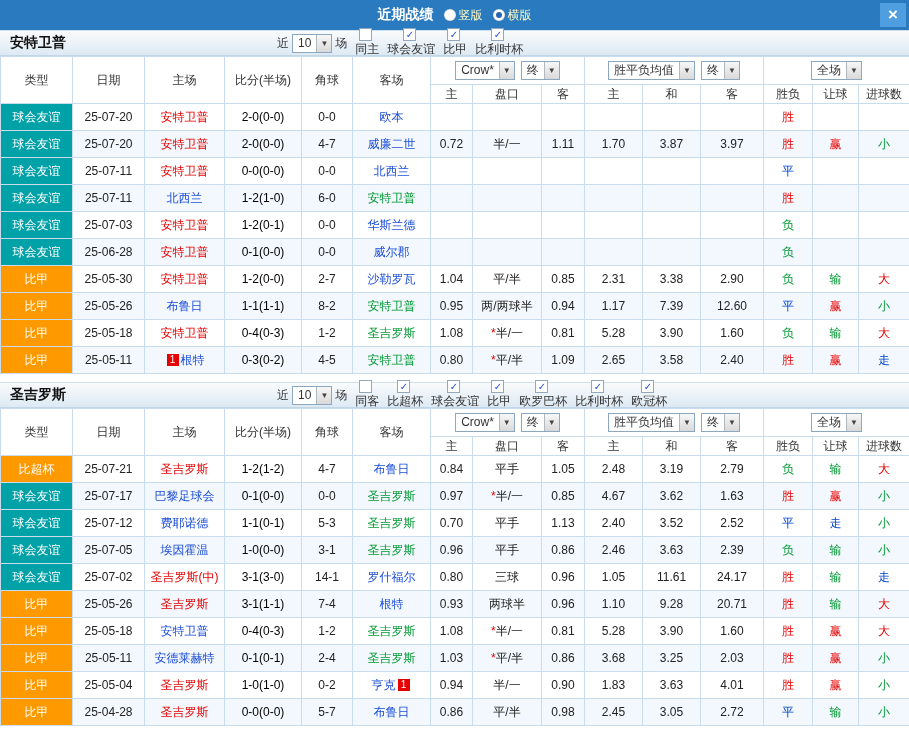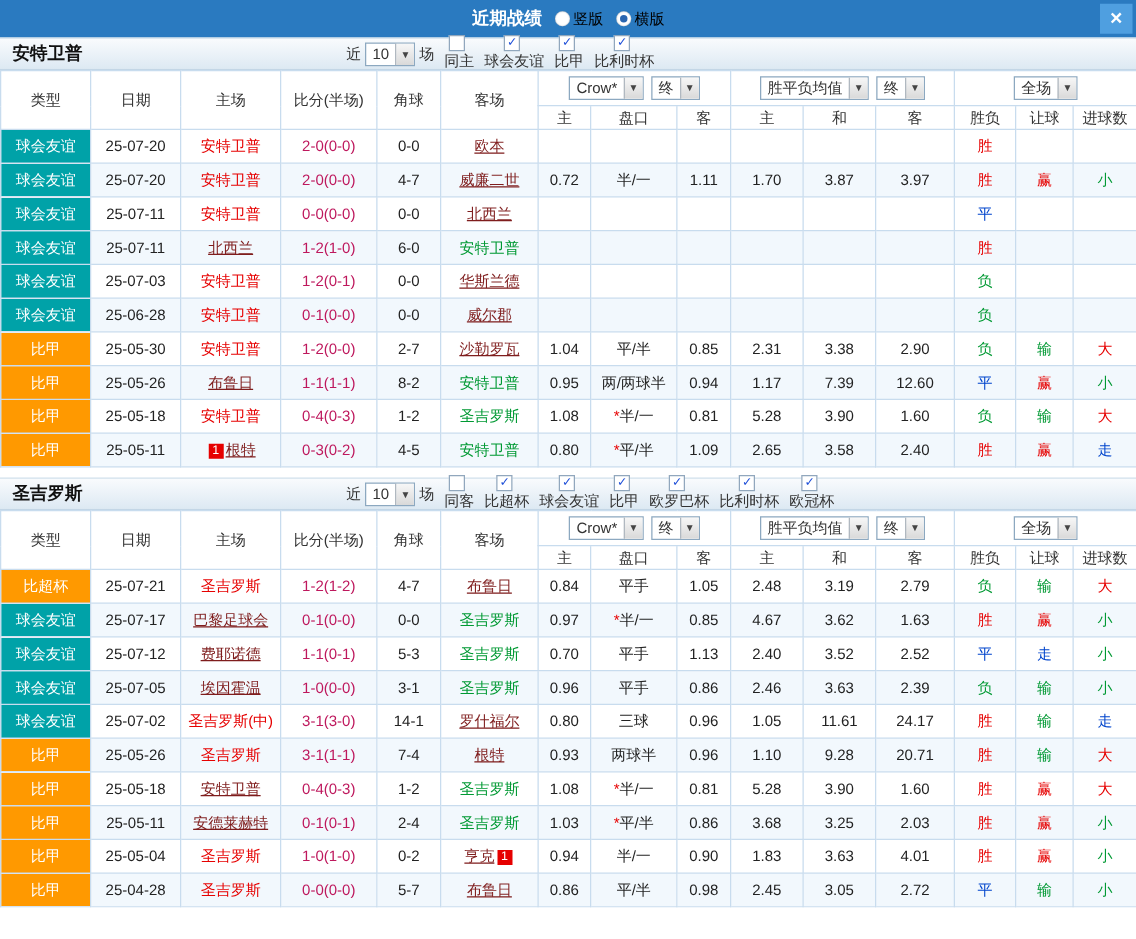--- a/index.html
+++ b/index.html
@@ -6,21 +6,21 @@
   html,body { margin:0; padding:0; }
   body {
     width:909px; background:#fff; color:#222;
     font-family:"Liberation Sans","DejaVu Sans",sans-serif; font-size:12px;
   }
   
   .topbar { position:relative; height:30px; background:#2a7ac0;
             display:flex; align-items:center; justify-content:center; }
   .title  { color:#ffffff; font-weight:bold; font-size:14px; }
   .radios { display:flex; align-items:center; }
-  .radio  { color:#000000; display:inline-flex; align-items:center; font-size:12px; cursor:default; }
+  .radio  { color:#fef9c3; display:inline-flex; align-items:center; font-size:12px; cursor:default; }
   .rb { width:12px; height:12px; border-radius:50%; background:#fff; display:inline-block;
         margin:0 3px 0 10px; position:relative; box-shadow:inset 0 0 1px #678; }
   .rb.on::after { content:""; position:absolute; left:3px; top:3px; width:6px; height:6px;
                   border-radius:50%; background:#2a66b0; }
   .close { position:absolute; right:3px; top:3px; width:26px; height:24px; background:#4f9fe0;
            color:#fff; font-size:17px; font-weight:bold; display:flex; align-items:center;
            justify-content:center; cursor:pointer; }
   
   .section + .section { margin-top:8px; }
   .secbar { position:relative; display:flex; align-items:center; height:26px;
@@ -41,25 +41,25 @@
   
   table.grid { border-collapse:collapse; table-layout:fixed; width:909px; }
   .grid th, .grid td { border:1px solid #c8dcee; text-align:center; overflow:hidden;
                        white-space:nowrap; padding:0 1px; }
   .grid thead th { font-weight:normal; color:#333; background:#fff; font-size:12px; }
   .th-group { height:28px; }
   .h-sub { height:19px; }
   .grid tbody td { height:27px; font-size:12px; }
   .grid tbody tr:nth-child(even) { background:#f2f8fd; }
   .c-type  { color:#fff; }
-  .c-score { color:#be185d; }
+  .c-score { color:#000000; }
   .c-red   { color:#e60000; }
   .c-green { color:#009933; }
   .c-blue  { color:#0044cc; }
-  .c-blk   { color:#7f1d1d;text-decoration:underline; }
+  .c-blk   { color:#1d4ed8; }
   .badge { display:inline-block; background:#e60000; color:#fff; width:12px; height:12px;
            line-height:12px; font-size:10px; margin:0 2px; vertical-align:1px; text-align:center; }
   .summary { text-align:center; height:24px; line-height:24px; border:1px solid #c8dcee;
              border-top:none; font-size:12px; background:#fff; }
 </style>
 </head>
 <body>
 
 <div class="topbar">
   <span class="title">近期战绩</span>

